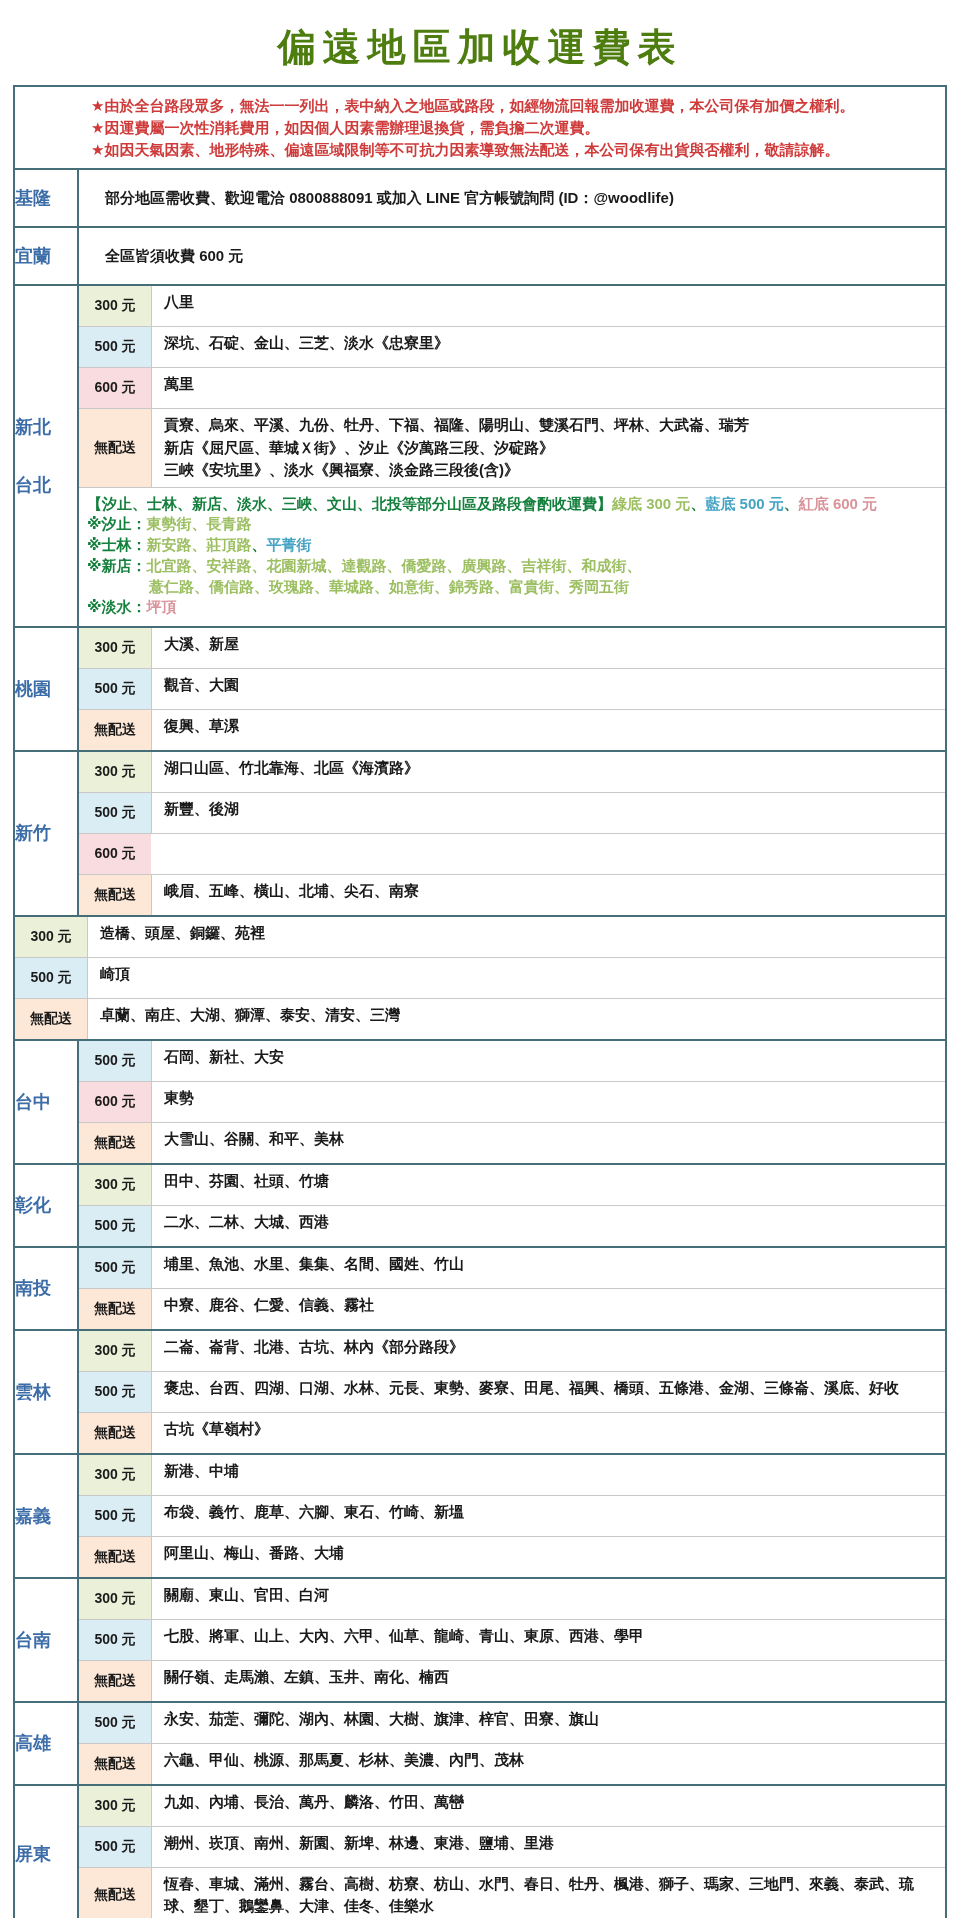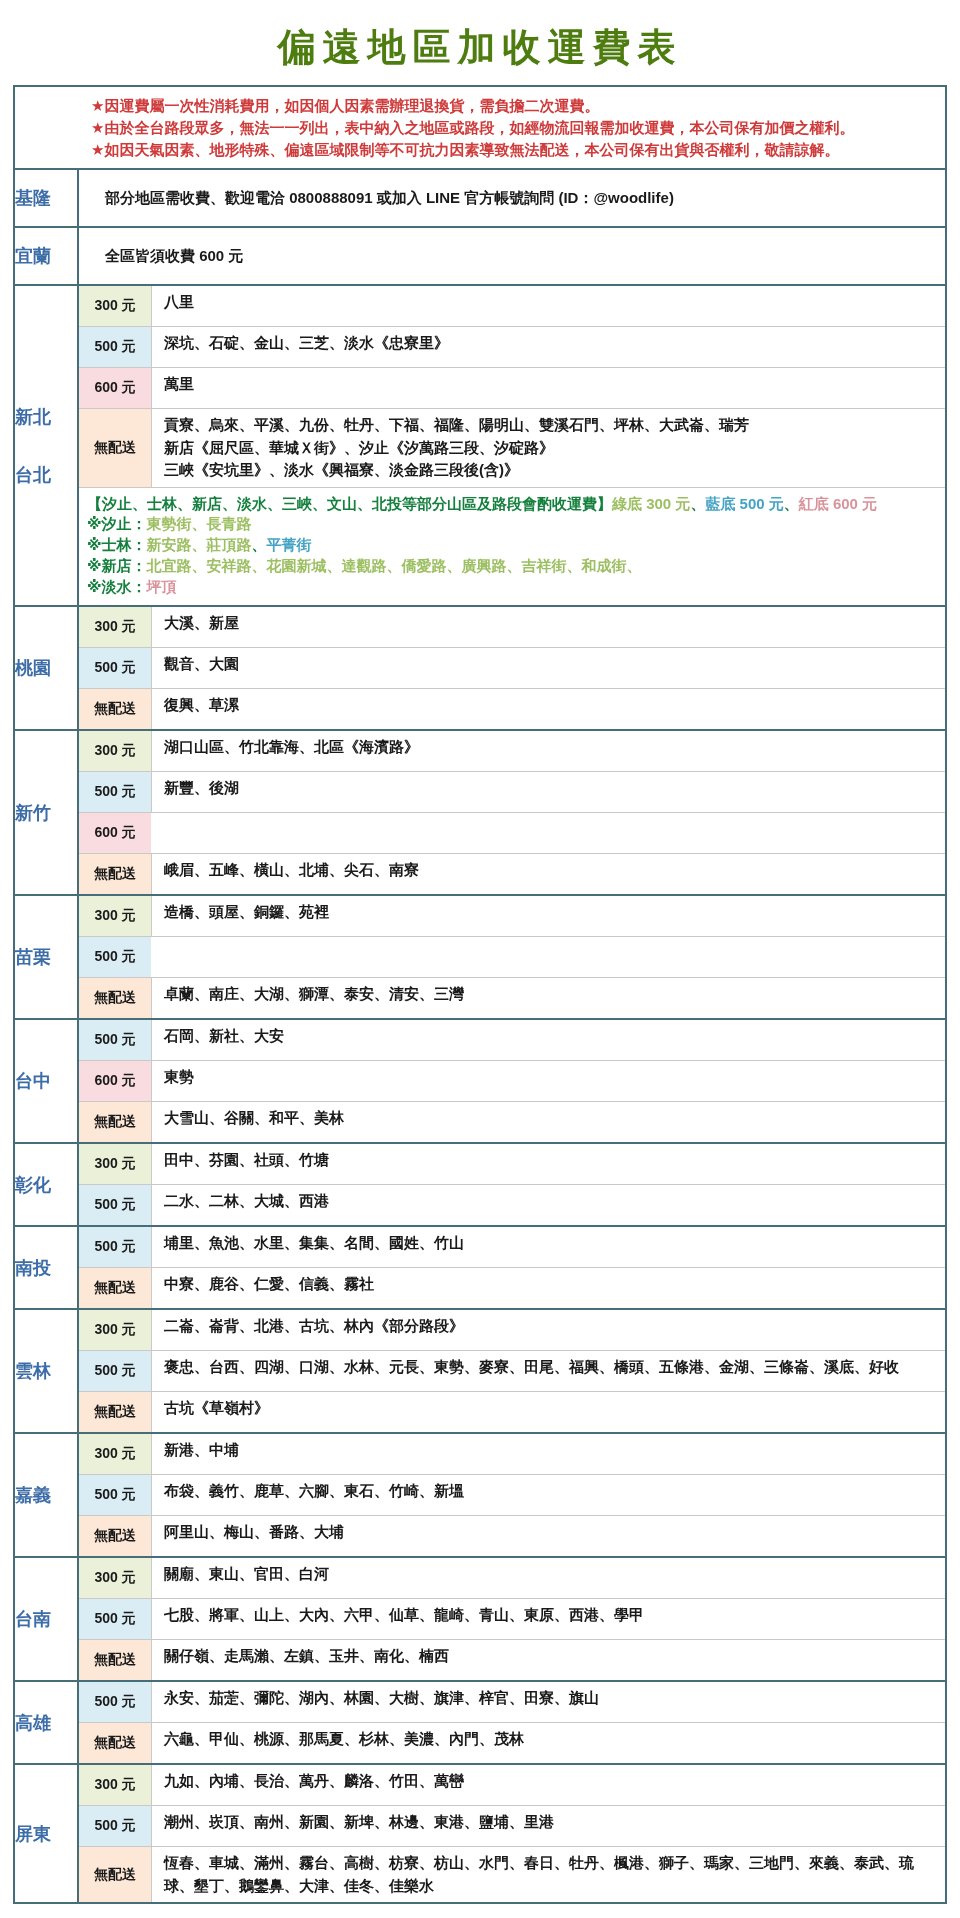--- a/index.html
+++ b/index.html
@@ -49,22 +49,22 @@
   .np{color:#d9939b;}
 </style>
 </head>
 <body>
 
 <div class="page-title">偏遠地區加收運費表</div>
 
 <div class="fee-table">
 
   <div class="notice">
+    <div class="notice-line">★由於全台路段眾多，無法一一列出，表中納入之地區或路段，如經物流回報需加收運費，本公司保有加價之權利。</div>
     <div class="notice-line">★因運費屬一次性消耗費用，如因個人因素需辦理退換貨，需負擔二次運費。</div>
-    <div class="notice-line">★由於全台路段眾多，無法一一列出，表中納入之地區或路段，如經物流回報需加收運費，本公司保有加價之權利。</div>
     <div class="notice-line">★如因天氣因素、地形特殊、偏遠區域限制等不可抗力因素導致無法配送，本公司保有出貨與否權利，敬請諒解。</div>
   </div>
 
   <div class="block first">
     <div class="region">
         <span>基隆</span>
       </div>
     <div class="right-col">
         <div class="simple-text">部分地區需收費、歡迎電洽 0800888091 或加入 LINE 官方帳號詢問 (ID：@woodlife)</div>
       </div>
@@ -117,20 +117,23 @@
         </div>
         <div class="note-line">
           <span class="nk">※汐止：</span><span class="ng">東勢街、長青路</span>
         </div>
         <div class="note-line">
           <span class="nk">※士林：</span><span class="ng">新安路、莊頂路</span><span class="nk">、</span><span class="nb">平菁街</span>
         </div>
         <div class="note-line">
           <span class="nk">※新店：</span><span class="ng">北宜路、安祥路、花園新城、達觀路、僑愛路、廣興路、吉祥街、和成街、</span>
         </div>
+        <div class="note-line indent">
+          <span class="ng">薏仁路、僑信路、玫瑰路、華城路、如意街、錦秀路、富貴街、秀岡五街</span>
+        </div>
         <div class="note-line">
           <span class="nk">※淡水：</span><span class="np">坪頂</span>
         </div>
       </div>
     </div>
   </div>
 
   <div class="block">
     <div class="region">
         <span>桃園</span>
@@ -180,32 +183,32 @@
       <div class="frow">
         <div class="fee n">無配送</div>
         <div class="areas">
             <div class="aline">峨眉、五峰、橫山、北埔、尖石、南寮</div>
           </div>
       </div>
     </div>
   </div>
 
   <div class="block">
-    <div class="region">
-        <span>苗栗</span>
-      </div>
     <div class="right-col">
       <div class="frow first">
         <div class="fee g">300 元</div>
         <div class="areas">
             <div class="aline">造橋、頭屋、銅鑼、苑裡</div>
           </div>
       </div>
       <div class="frow">
         <div class="fee b">500 元</div>
+        <div class="areas">
+            <div class="aline">崎頂</div>
+          </div>
       </div>
       <div class="frow">
         <div class="fee n">無配送</div>
         <div class="areas">
             <div class="aline">卓蘭、南庄、大湖、獅潭、泰安、清安、三灣</div>
           </div>
       </div>
     </div>
   </div>
 

